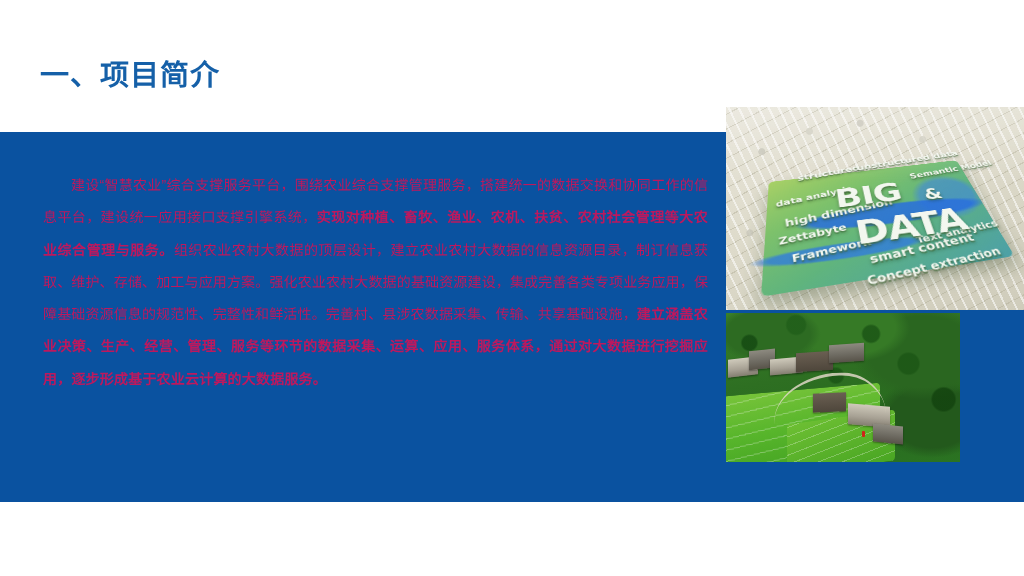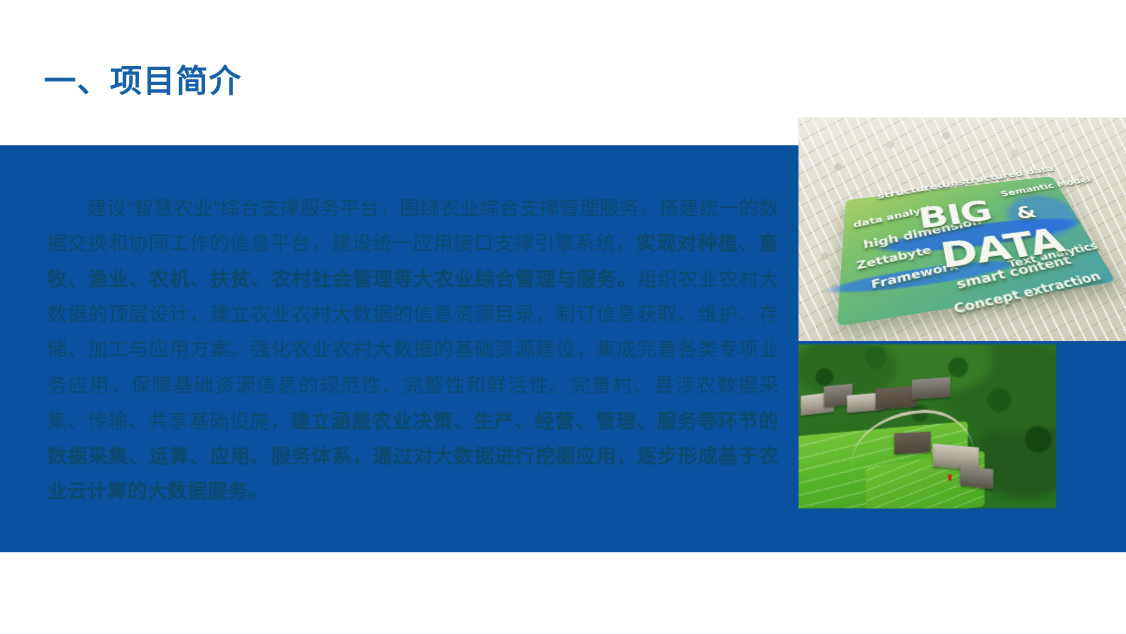--- a/index.html
+++ b/index.html
@@ -10,20 +10,21 @@
   body {
     width: 1024px; height: 576px;
     overflow: hidden;
     font-family: "Liberation Sans", "DejaVu Sans", sans-serif;
   }
   #slide {
     position: relative;
     width: 1024px; height: 576px;
     background: #ffffff;
     overflow: hidden;
+    border-radius: 32px;
   }
 
   
   #slide-title {
     position: absolute;
     left: 40px; top: 38px;
     font-size: 29px;
     font-weight: 700;
     letter-spacing: 1px;
     color: #1560a8;
@@ -37,22 +38,22 @@
     left: 0; top: 132px;
     width: 1024px; height: 370px;
     background: #0a52a0;
   }
 
   
   #body-text {
     position: absolute;
     left: 43px; top: 155px;
     width: 665px;
-    color: #0c4a6e;
-    font-size: 18px;
+    color: #be185d;
+    font-size: 14px;
     line-height: 32.3px;
     text-align: justify;
     text-justify: inter-character;
     text-indent: 2em;
     letter-spacing: 0.1px;
     word-break: break-all;
   }
   #body-text .b { font-weight: 700; letter-spacing: 0.2px; }
 
   

